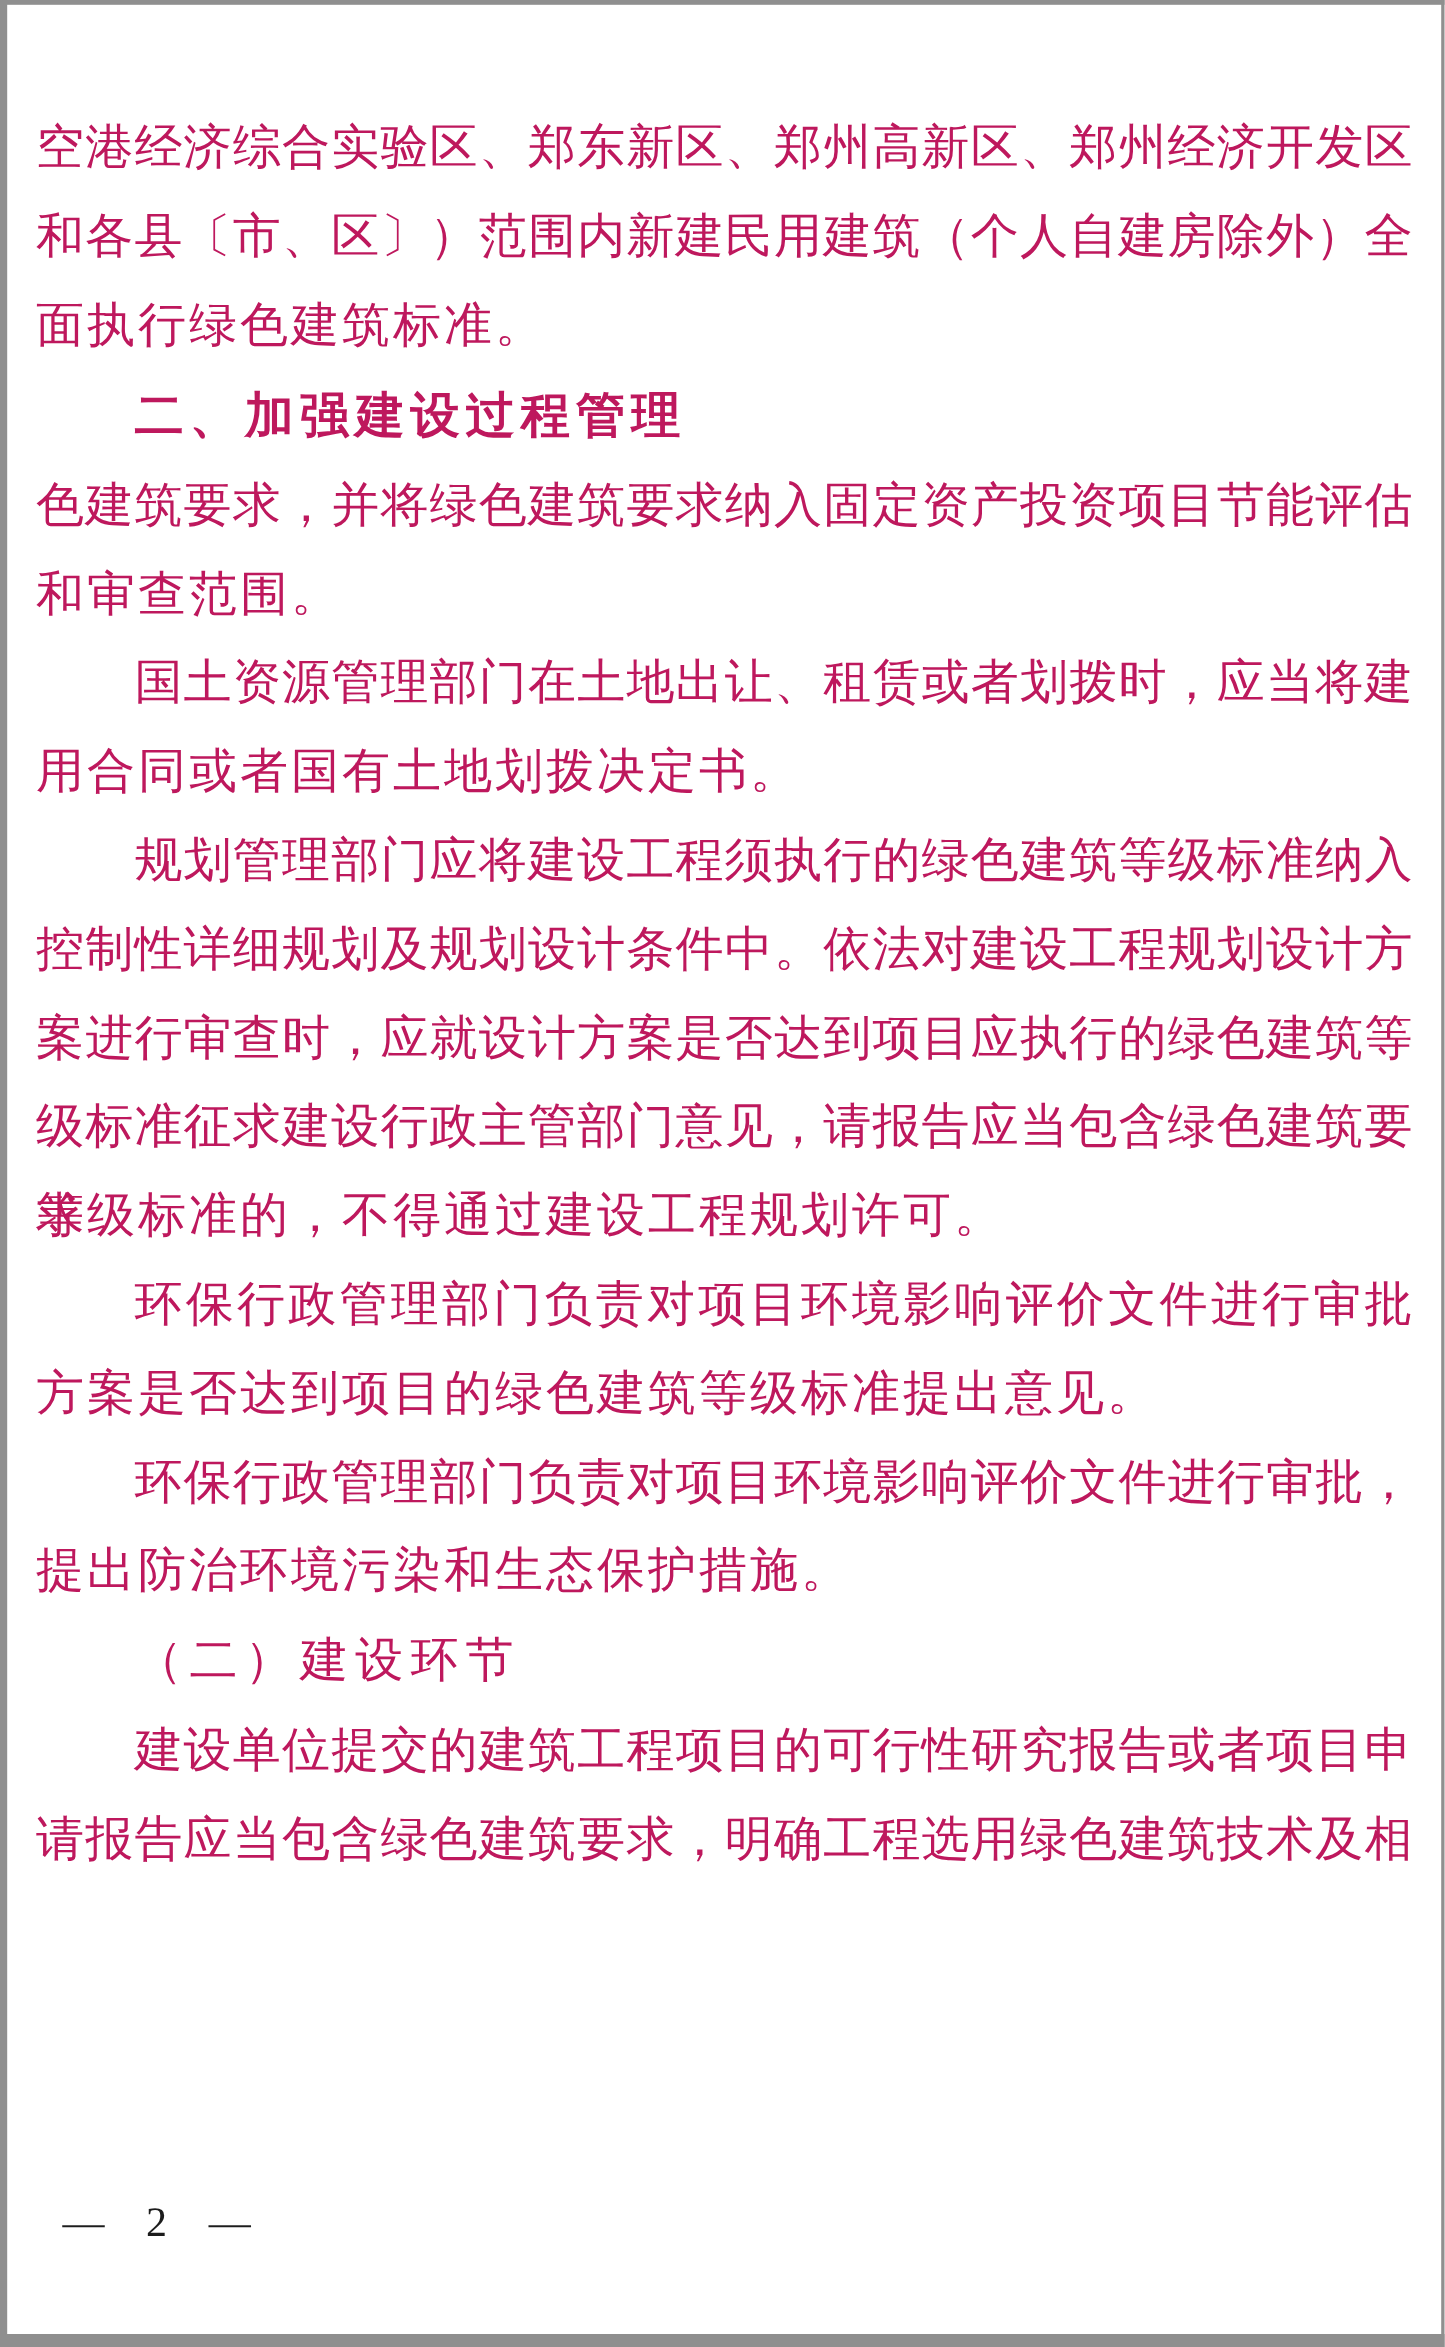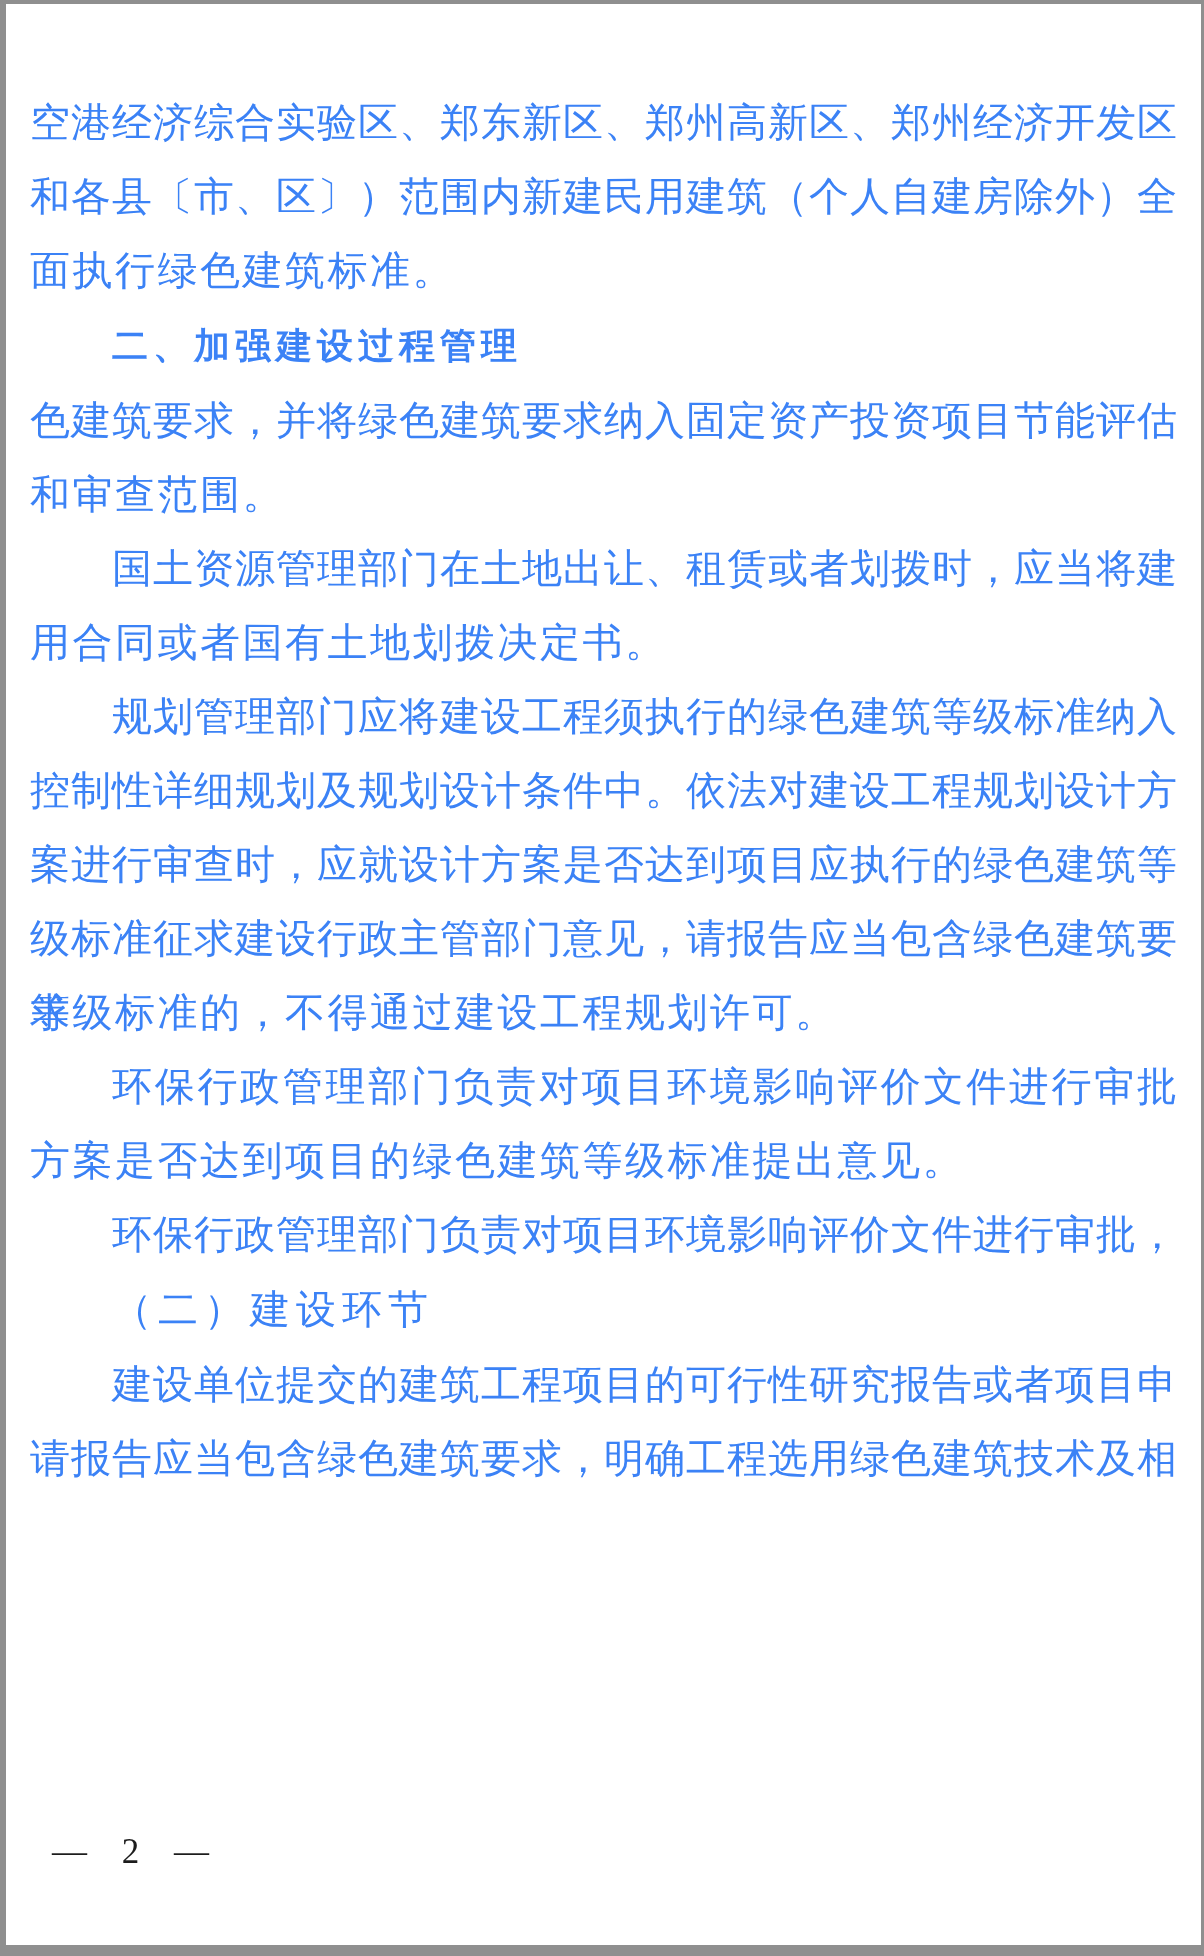--- a/index.html
+++ b/index.html
@@ -28,35 +28,35 @@
     left: 30px;
     right: 27px;
     top: 86px;
   }
   .line {
     height: 74px;
     line-height: 74px;
     font-size: 40px;
     letter-spacing: 2.5px;
     text-align: left;
-    color: #3b82f6;
+    color: #be185d;
   }
   
   .line.full {
     letter-spacing: 0;
     text-align: justify;
     text-align-last: justify;
   }
   
   .line.indent { text-indent: 82px; }
 
   .line.heading {
     font-family: "Liberation Sans", "DejaVu Sans", sans-serif;
     font-weight: 700;
-    font-size: 36px;
+    font-size: 41px;
     letter-spacing: 5px;
     height: 76px;
     line-height: 76px;
   }
   .line.subheading {
     letter-spacing: 6px;
     height: 76px;
     line-height: 76px;
     font-weight: 500;
   }
@@ -90,20 +90,21 @@
       <div class="line body indent full">国土资源管理部门在土地出让、租赁或者划拨时，应当将建</div>
       <div class="line body">用合同或者国有土地划拨决定书。</div>
       <div class="line body indent full">规划管理部门应将建设工程须执行的绿色建筑等级标准纳入</div>
       <div class="line body full">控制性详细规划及规划设计条件中。依法对建设工程规划设计方</div>
       <div class="line body full">案进行审查时，应就设计方案是否达到项目应执行的绿色建筑等</div>
       <div class="line body full">级标准征求建设行政主管部门意见，请报告应当包含绿色建筑要求</div>
       <div class="line body">等级标准的，不得通过建设工程规划许可。</div>
       <div class="line body indent full">环保行政管理部门负责对项目环境影响评价文件进行审批</div>
       <div class="line body">方案是否达到项目的绿色建筑等级标准提出意见。</div>
       <div class="line body indent full">环保行政管理部门负责对项目环境影响评价文件进行审批，</div>
+      <div class="line body">提出防治环境污染和生态保护措施。</div>
       <div class="line subheading indent">（二）建设环节</div>
       <div class="line body indent full">建设单位提交的建筑工程项目的可行性研究报告或者项目申</div>
       <div class="line body full">请报告应当包含绿色建筑要求，明确工程选用绿色建筑技术及相</div>
     </div>
 
   <div class="footer">
     <span>— 2 —</span>
   </div>
 </div>
 

